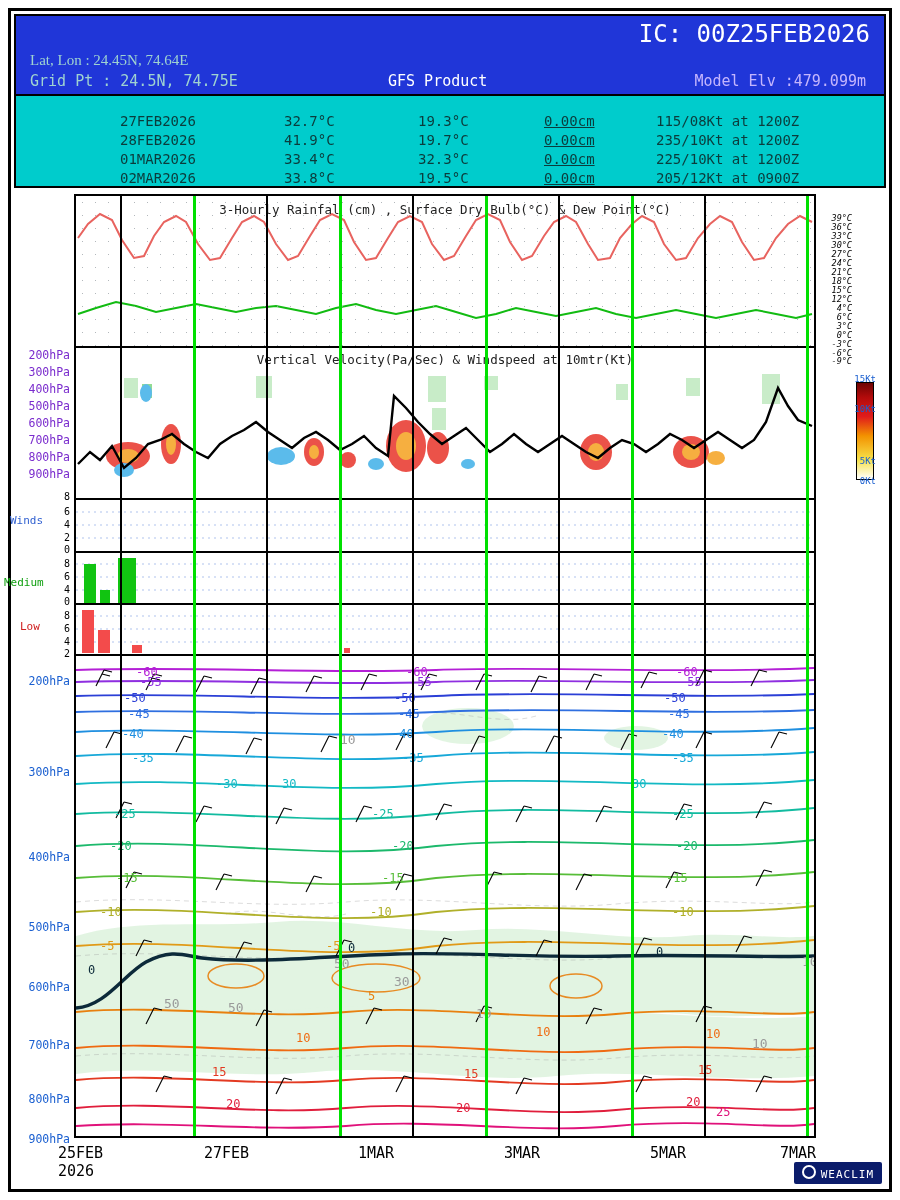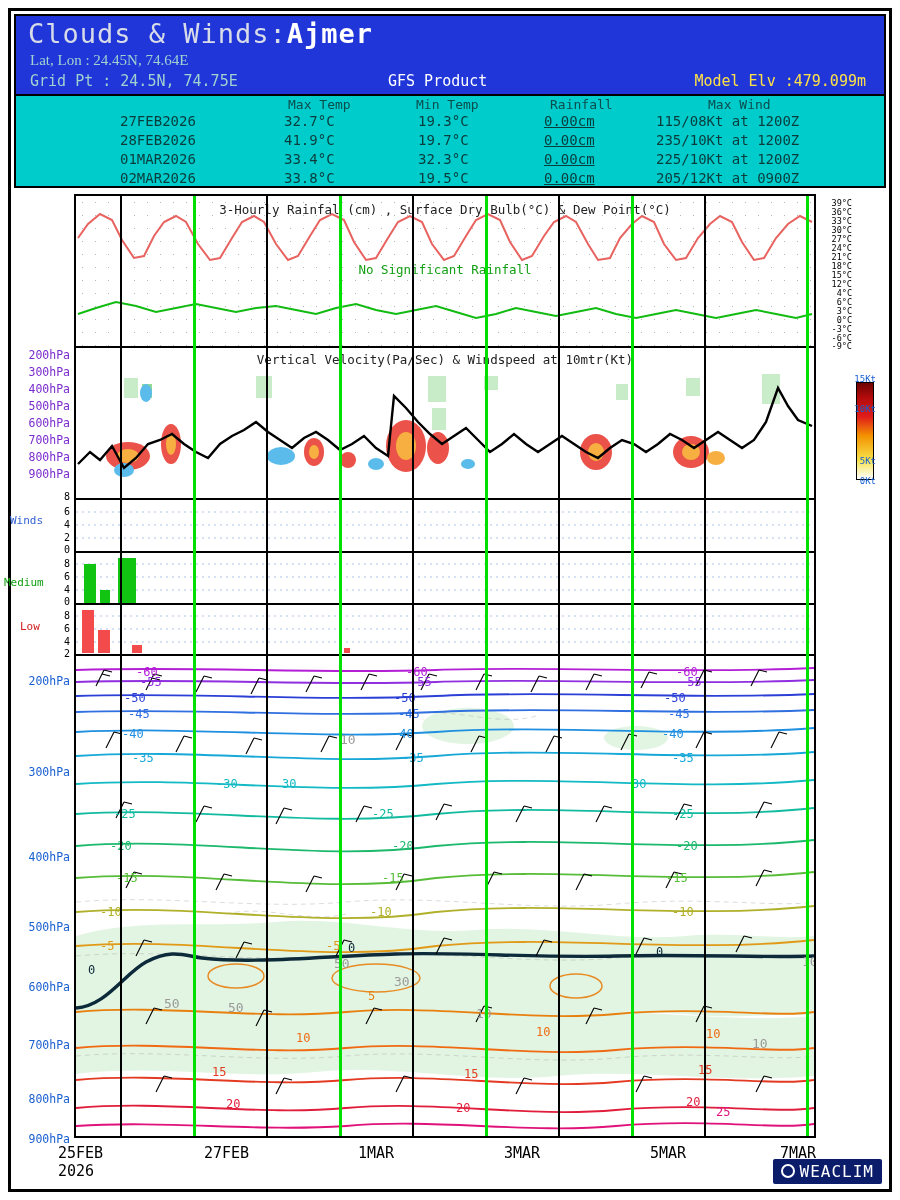--- a/index.html
+++ b/index.html
@@ -7,21 +7,21 @@
   .frame{position:absolute;left:8px;top:8px;width:884px;height:1184px;border:3px solid #000;box-sizing:border-box;}
 
   
   .hdr{position:absolute;left:14px;top:14px;width:872px;height:82px;background:#2036d8;box-sizing:border-box;border:2px solid #000;}
   .hdr-title{position:absolute;left:12px;top:2px;font-family:"DejaVu Sans Mono",monospace;font-size:27px;color:#d8dce8;letter-spacing:1px;}
   .hdr-title b{color:#ffffff;font-weight:bold;}
   .hdr-ic{position:absolute;right:14px;top:4px;font-family:"DejaVu Sans Mono",monospace;font-size:24px;color:#ffffff;}
   .hdr-l2{position:absolute;left:14px;top:36px;font-family:Liberation Serif, serif;font-size:15px;color:#9fd3d0;}
   .hdr-l3{position:absolute;left:14px;top:56px;font-family:"DejaVu Sans Mono",monospace;font-size:15px;color:#9fd3d0;}
   .hdr-gfs{position:absolute;left:372px;top:56px;font-family:"DejaVu Sans Mono",monospace;font-size:15px;color:#ffffff;}
-  .hdr-elv{position:absolute;right:18px;top:56px;font-family:"DejaVu Sans Mono",monospace;font-size:15px;color:#fde047;}
+  .hdr-elv{position:absolute;right:18px;top:56px;font-family:"DejaVu Sans Mono",monospace;font-size:15px;color:#c4b5fd;}
 
   
   .summary{position:absolute;left:14px;top:96px;width:872px;height:92px;background:#00cccc;border:2px solid #000;border-top:none;box-sizing:border-box;}
   .sum-head{position:absolute;top:1px;left:0;width:100%;height:16px;}
   .sum-head span{position:absolute;font-family:"DejaVu Sans Mono",monospace;font-size:13px;color:#0b4c4c;}
   .sum-row{position:absolute;left:0;width:100%;height:19px;}
   .sum-row span{position:absolute;font-family:"DejaVu Sans Mono",monospace;font-size:14px;color:#0b3c3c;}
   .c-date{left:104px;}
   .c-max{left:268px;}
   .c-min{left:402px;}
@@ -51,62 +51,56 @@
   .vgreen{position:absolute;top:0;bottom:0;width:3px;background:#00e000;}
 
   .panel-cap{position:absolute;width:100%;text-align:center;font-family:"DejaVu Sans Mono",monospace;font-size:12.5px;color:#222;}
 
   
   .axlab{position:absolute;font-family:"DejaVu Sans Mono",monospace;font-size:11.5px;text-align:right;}
   .p-purple{color:#7a2ccd;}
   .p-blue{color:#1a5fd0;}
 
   
-  .tscale{position:absolute;right:-58px;top:0;width:56px;height:152px;}
+  .tscale{position:absolute;right:-58px;top:15px;width:56px;height:152px;font-style:italic;}
   .tscale div{position:absolute;right:20px;font-family:"DejaVu Sans Mono",monospace;font-size:8.5px;color:#000;}
 
   
   .cbar{position:absolute;right:-60px;top:34px;width:16px;height:96px;border:1px solid #000;
     background:linear-gradient(to top,#ffffff,#f7e24a 20%,#f39200 45%,#e01b1b 65%,#b30b0b 85%,#6d0404);}
   .cbar-lab{position:absolute;right:-62px;font-family:"DejaVu Sans Mono",monospace;font-size:9px;color:#1a5fd0;}
 
   .cloudlab{position:absolute;font-family:"DejaVu Sans Mono",monospace;font-size:11px;color:#d02020;}
   .cloudnum{position:absolute;font-family:"DejaVu Sans Mono",monospace;font-size:10px;color:#000;text-align:right;width:16px;}
 
   
   .dateaxis{position:absolute;left:74px;top:1140px;width:742px;height:40px;}
   .dateaxis span{position:absolute;font-family:"DejaVu Sans Mono",monospace;font-size:15px;color:#000;}
 
   .logo{position:absolute;right:18px;bottom:16px;background:#0b1c6b;color:#fff;font-family:"DejaVu Sans Mono",monospace;
-    font-size:16px;padding:3px 8px;border-radius:2px;letter-spacing:1px;}
+    font-size:11px;padding:3px 8px;border-radius:2px;letter-spacing:1px;}
   .logo .ring{display:inline-block;width:10px;height:10px;border:2px solid #fff;border-radius:50%;margin-right:5px;vertical-align:-1px;}
 
   svg{display:block;}
   .nosig{position:absolute;width:100%;text-align:center;top:66px;font-family:"DejaVu Sans Mono",monospace;font-size:12.5px;color:#14a014;}
 </style>
 </head>
 <body>
 
 <div class="frame"></div>
 
 <div class="hdr">
-  <div class="hdr-title"><span>Clouds &amp; Winds:</span><b>Ajmer</b></div>
+  <div class="hdr-ic">IC: 00Z25FEB2026</div>
   <div class="hdr-l2">Lat, Lon : 24.45N, 74.64E</div>
   <div class="hdr-l3">Grid Pt  : 24.5N, 74.75E</div>
   <div class="hdr-gfs">GFS Product</div>
   <div class="hdr-elv">Model Elv :479.099m</div>
 </div>
 
 <div class="summary">
-  <div class="sum-head">
-    <span class="h-max">Max Temp</span>
-    <span class="h-min">Min Temp</span>
-    <span class="h-rain">Rainfall</span>
-    <span class="h-wind">Max Wind</span>
-  </div>
   <div class="sum-row" style="top:17px">
     <span class="c-date">27FEB2026</span>
     <span class="c-max">32.7°C</span>
     <span class="c-min">19.3°C</span>
     <span class="c-rain">0.00cm</span>
     <span class="c-wind">115/08Kt at 1200Z</span>
   </div>
   <div class="sum-row" style="top:36px">
     <span class="c-date">28FEB2026</span>
     <span class="c-max">41.9°C</span>
@@ -128,21 +122,20 @@
     <span class="c-rain">0.00cm</span>
     <span class="c-wind">205/12Kt at 0900Z</span>
   </div>
 </div>
 
 <div class="plot">
 
   <div class="panel" id="panel-rain">
     <div class="dotgrid"></div>
     <div class="panel-cap" style="top:6px">3-Hourly Rainfal (cm) , Surface Dry Bulb(°C) &amp; Dew Point(°C)</div>
-    <div class="nosig">No Significant Rainfall</div>
     <svg width="738" height="150" viewBox="0 0 738 150">
       <polyline fill="none" stroke="#e8635f" stroke-width="2" points="2,42 12,28 24,18 36,24 46,44 58,62 68,60 78,40 88,26 100,20 110,26 122,48 134,64 144,62 156,42 166,26 178,20 188,26 200,48 212,64 222,60 234,40 244,24 256,18 268,24 278,46 290,64 300,62 312,42 322,26 334,20 346,26 356,48 368,64 378,60 390,40 400,24 412,18 424,24 434,46 446,64 456,60 468,40 478,26 490,20 500,26 512,48 522,64 534,62 544,42 556,28 566,20 578,26 588,48 600,64 610,62 622,42 634,28 644,20 656,26 666,46 678,64 688,62 700,42 712,28 724,20 736,26"></polyline>
       <polyline fill="none" stroke="#12bb12" stroke-width="2" points="2,118 20,112 40,106 60,110 80,116 100,112 120,108 140,112 160,116 180,112 200,110 220,114 240,118 260,112 280,108 300,114 320,118 340,114 360,110 380,116 400,122 420,118 440,112 460,116 480,120 500,116 520,112 540,118 560,122 580,118 600,114 620,118 640,122 660,118 680,114 700,118 720,122 736,118"></polyline>
     </svg>
     <div class="tscale">
       <div style="top:2px">39°C</div>
         <div style="top:11px">36°C</div>
         <div style="top:20px">33°C</div>
       <div style="top:29px">30°C</div>
         <div style="top:38px">27°C</div>

